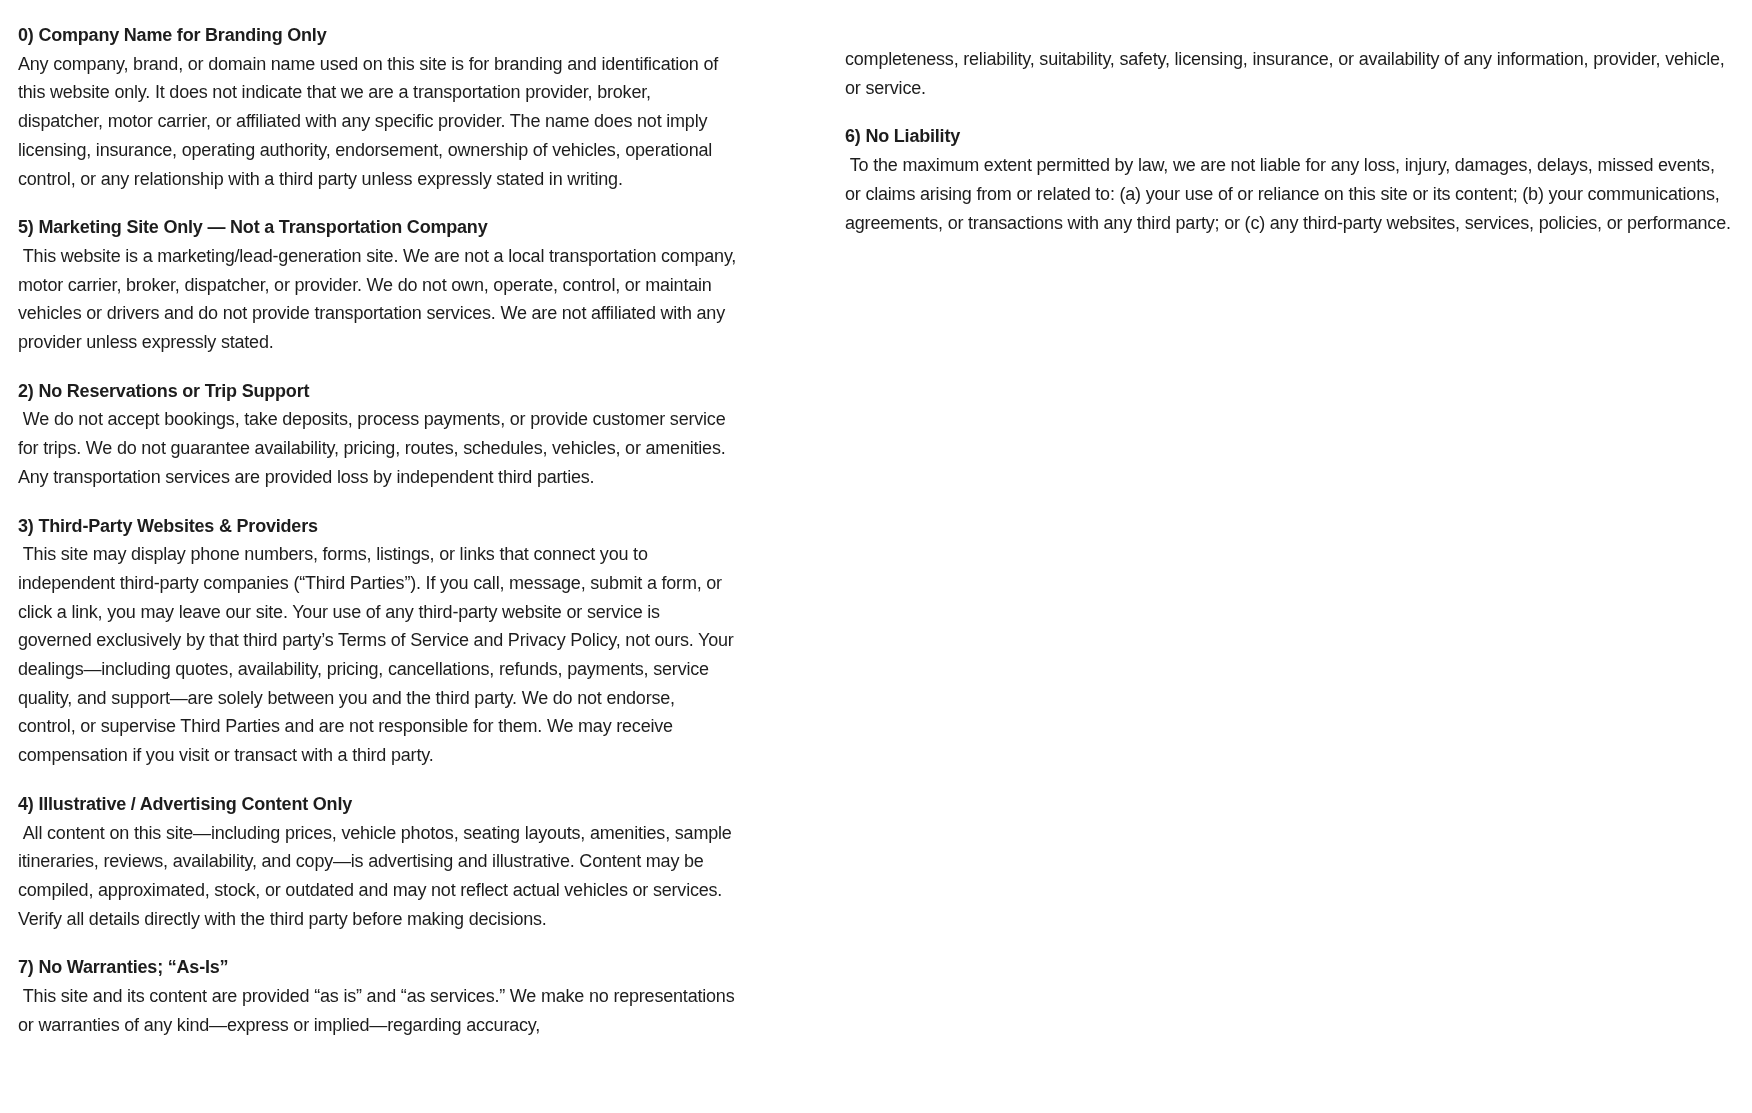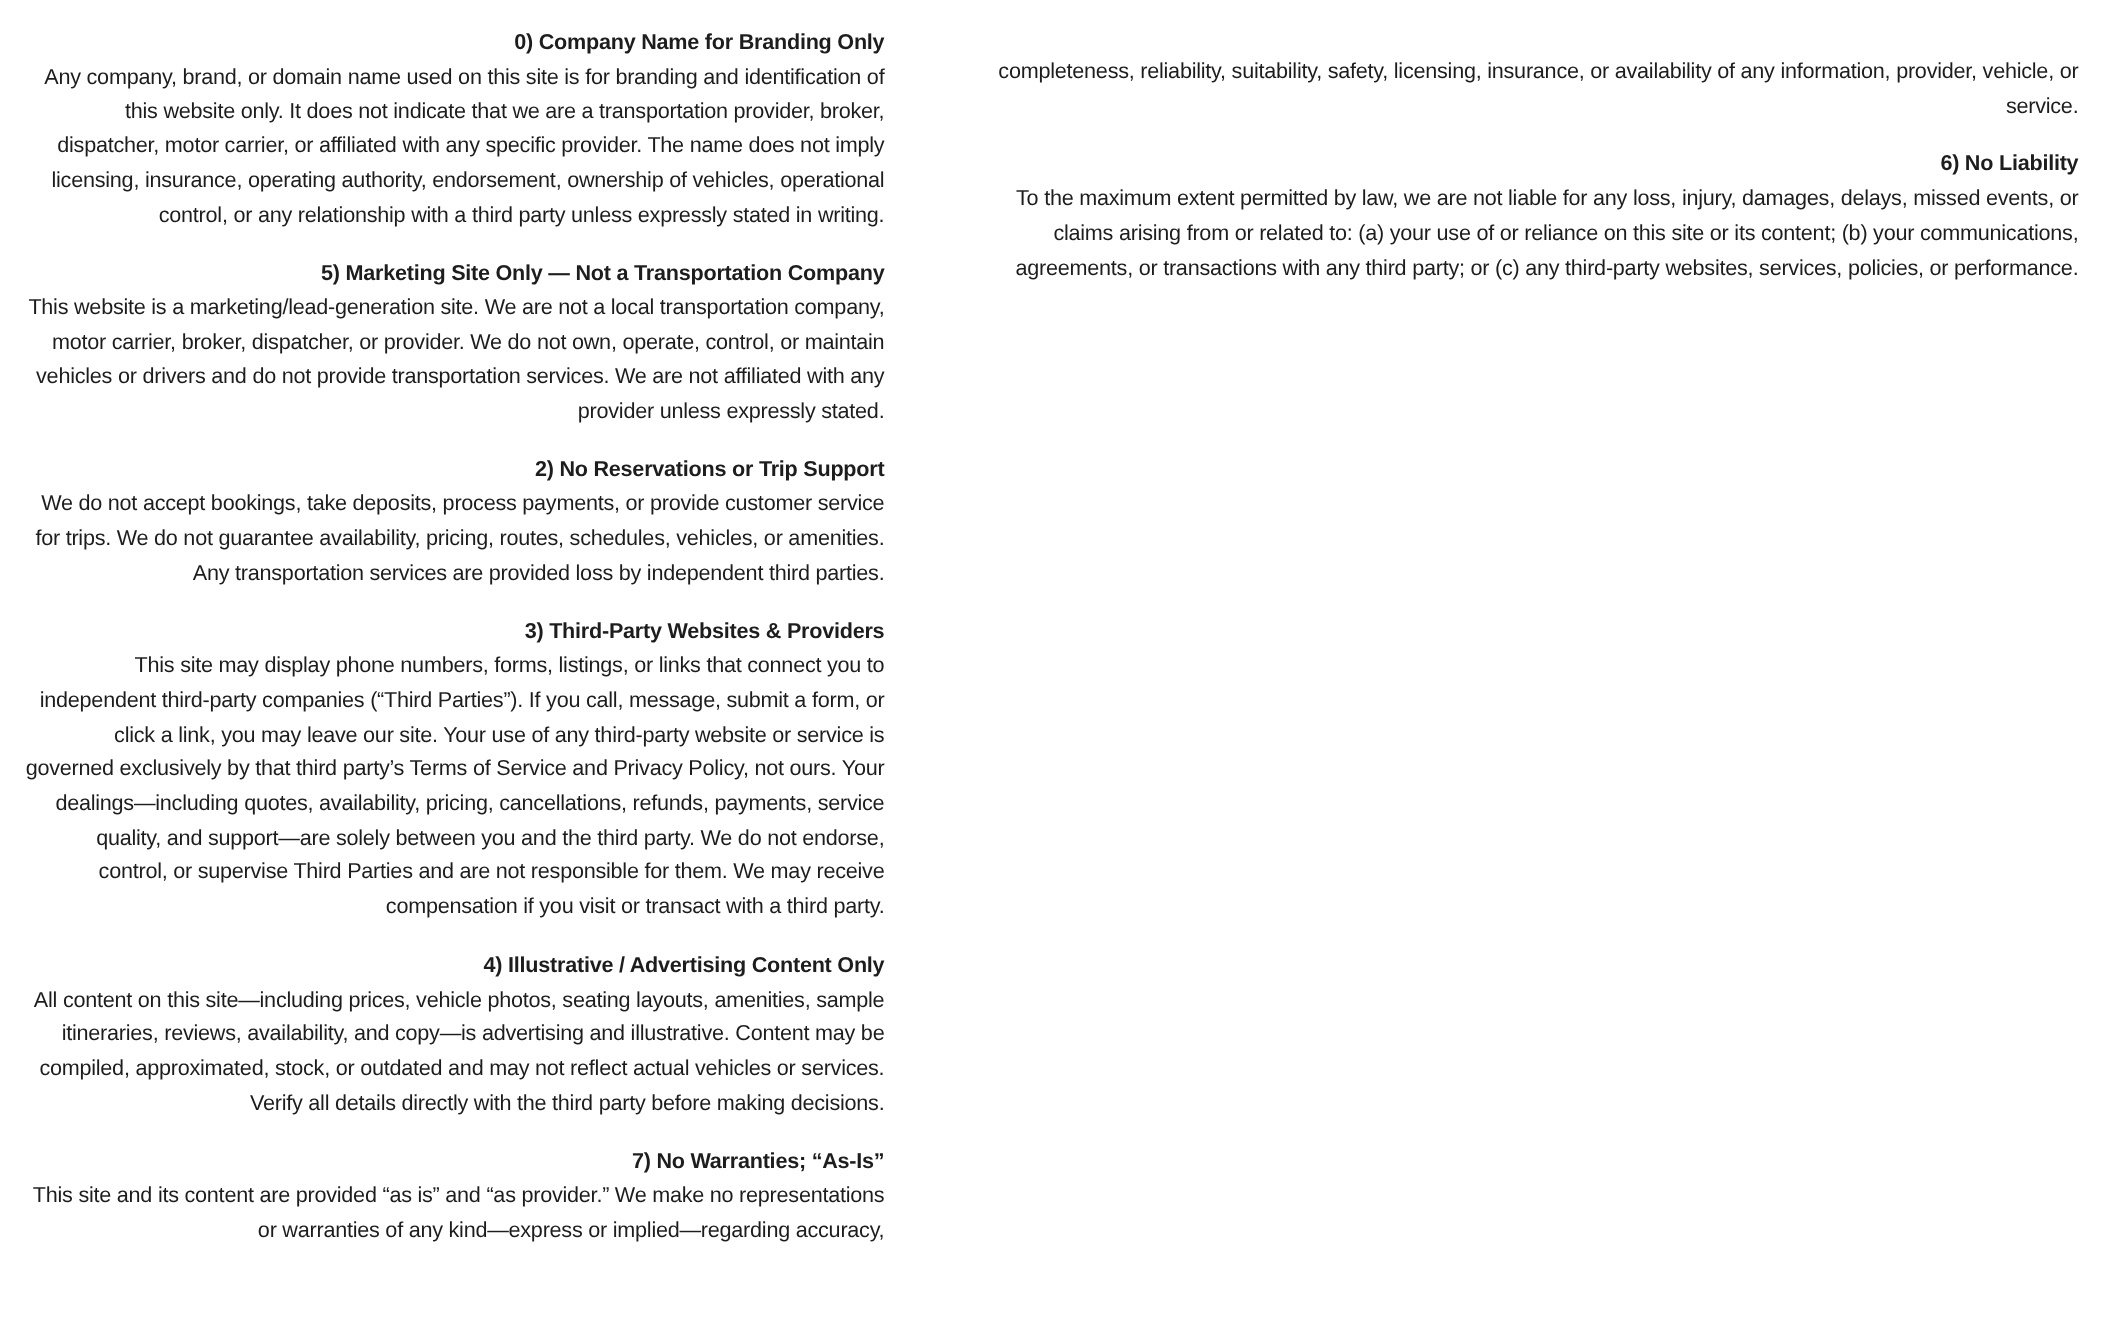--- a/index.html
+++ b/index.html
@@ -24,26 +24,25 @@
   }
   .col {
     min-width: 0;
   }
   .col-left {
     flex: 0 0 auto;
     width: 719px;
   }
   .col-right {
     flex: 1 1 auto;
-    margin-left: 52px;
+    margin-left: 108px;
     margin-top: 24px;
   }
   .section {
     margin: 0 0 20px 0;
-    text-align: right;
   }
   .section h2 {
     font-size: 18px;
     font-weight: 700;
     line-height: 28.7px;
     letter-spacing: -0.2px;
     margin: 0;
     padding: 0;
   }
   .section p {
@@ -75,21 +74,21 @@
       <section class="section">
         <h2>3) Third-Party Websites &amp; Providers</h2>
         <p> This site may display phone numbers, forms, listings, or links that connect you to <strong>independent third-party</strong> companies (“Third Parties”). If you call, message, submit a form, or click a link, you may leave our site. Your use of any third-party website or service is governed <strong>exclusively</strong> by that third party’s <strong>Terms of Service</strong> and <strong>Privacy Policy</strong>, <strong>not ours</strong>. Your dealings—including quotes, availability, pricing, cancellations, refunds, payments, service quality, and support—are <strong>solely between you and the third party</strong>. We do <strong>not</strong> endorse, control, or supervise Third Parties and are <strong>not responsible</strong> for them. We may receive compensation if you visit or transact with a third party.</p>
       </section>
       <section class="section">
         <h2>4) Illustrative / Advertising Content Only</h2>
         <p> All content on this site—including prices, vehicle photos, seating layouts, amenities, sample itineraries, reviews, availability, and copy—is <strong>advertising and illustrative</strong>. Content may be compiled, approximated, stock, or outdated and may <strong>not</strong> reflect actual vehicles or services. Verify all details <strong>directly with the third party</strong> before making decisions.</p>
       </section>
       <section class="section">
         <h2>7) No Warranties; “As-Is”</h2>
-        <p> This site and its content are provided <strong>“as is”</strong> and <strong>“as provider.”</strong> We make <strong>no representations or warranties</strong> of any kind—express or implied—regarding accuracy,</p>
+        <p> This site and its content are provided <strong>“as is”</strong> and <strong>“as services.”</strong> We make <strong>no representations or warranties</strong> of any kind—express or implied—regarding accuracy,</p>
       </section>
     </div>
   <div class="col col-right">
       <section class="section">
         <p>completeness, reliability, suitability, safety, licensing, insurance, or availability of any information, provider, vehicle, or service.</p>
       </section>
       <section class="section">
         <h2>6) No Liability</h2>
         <p> To the maximum extent permitted by law, we are <strong>not liable</strong> for any loss, injury, damages, delays, missed events, or claims arising from or related to: (a) your use of or reliance on this site or its content; (b) your communications, agreements, or transactions with any third party; or (c) any third-party websites, services, policies, or performance.</p>
       </section>

